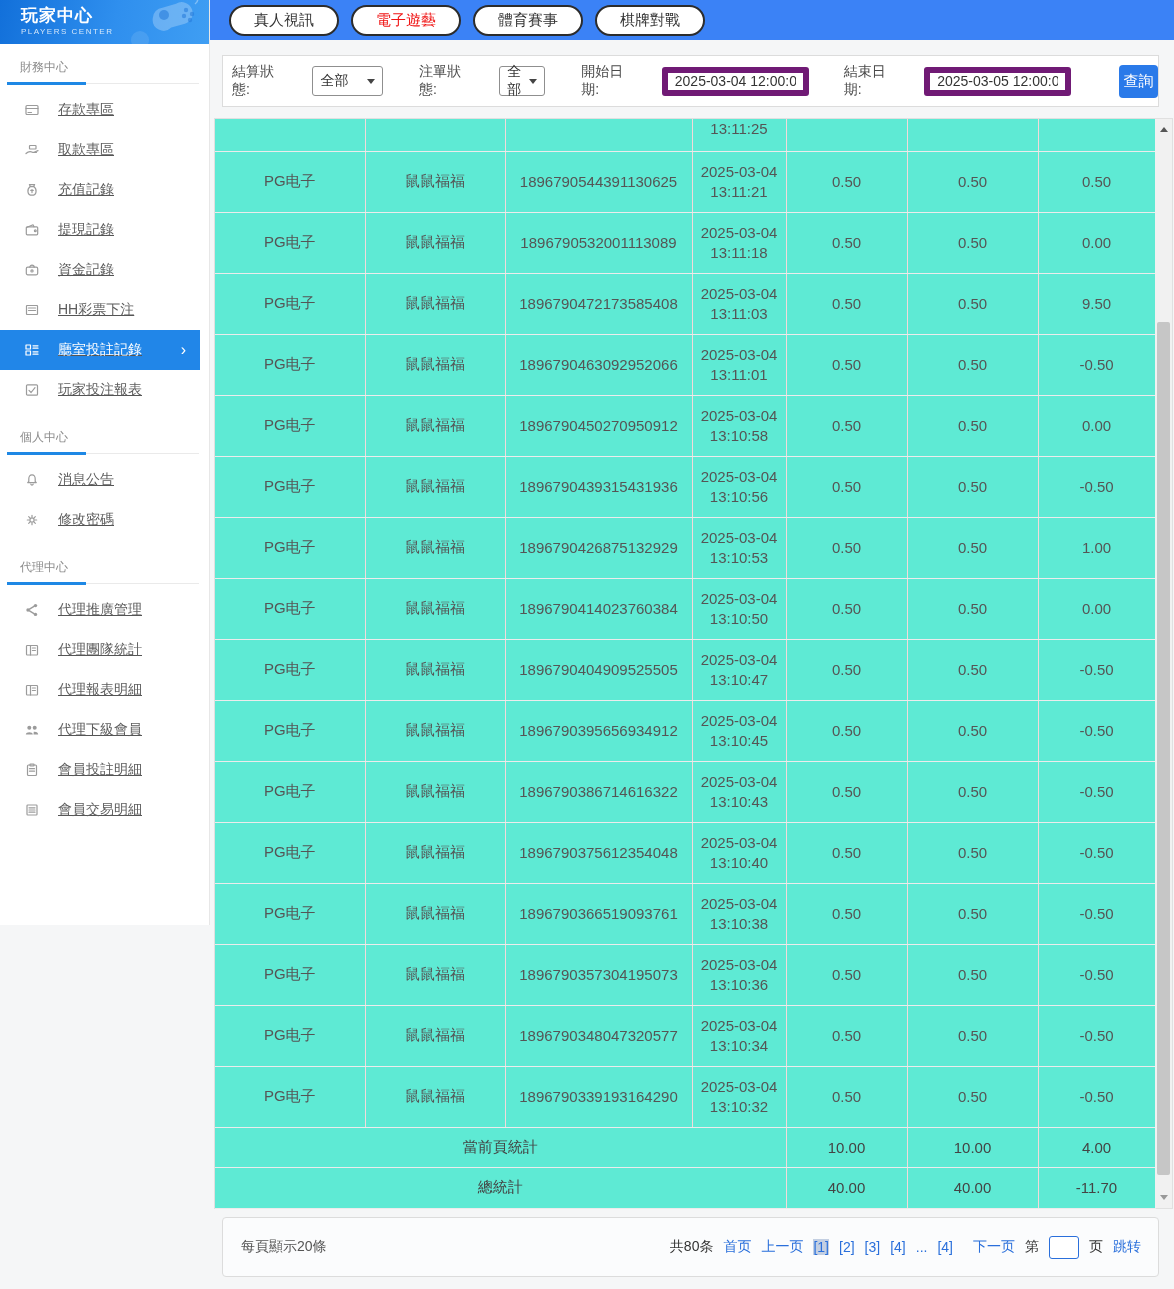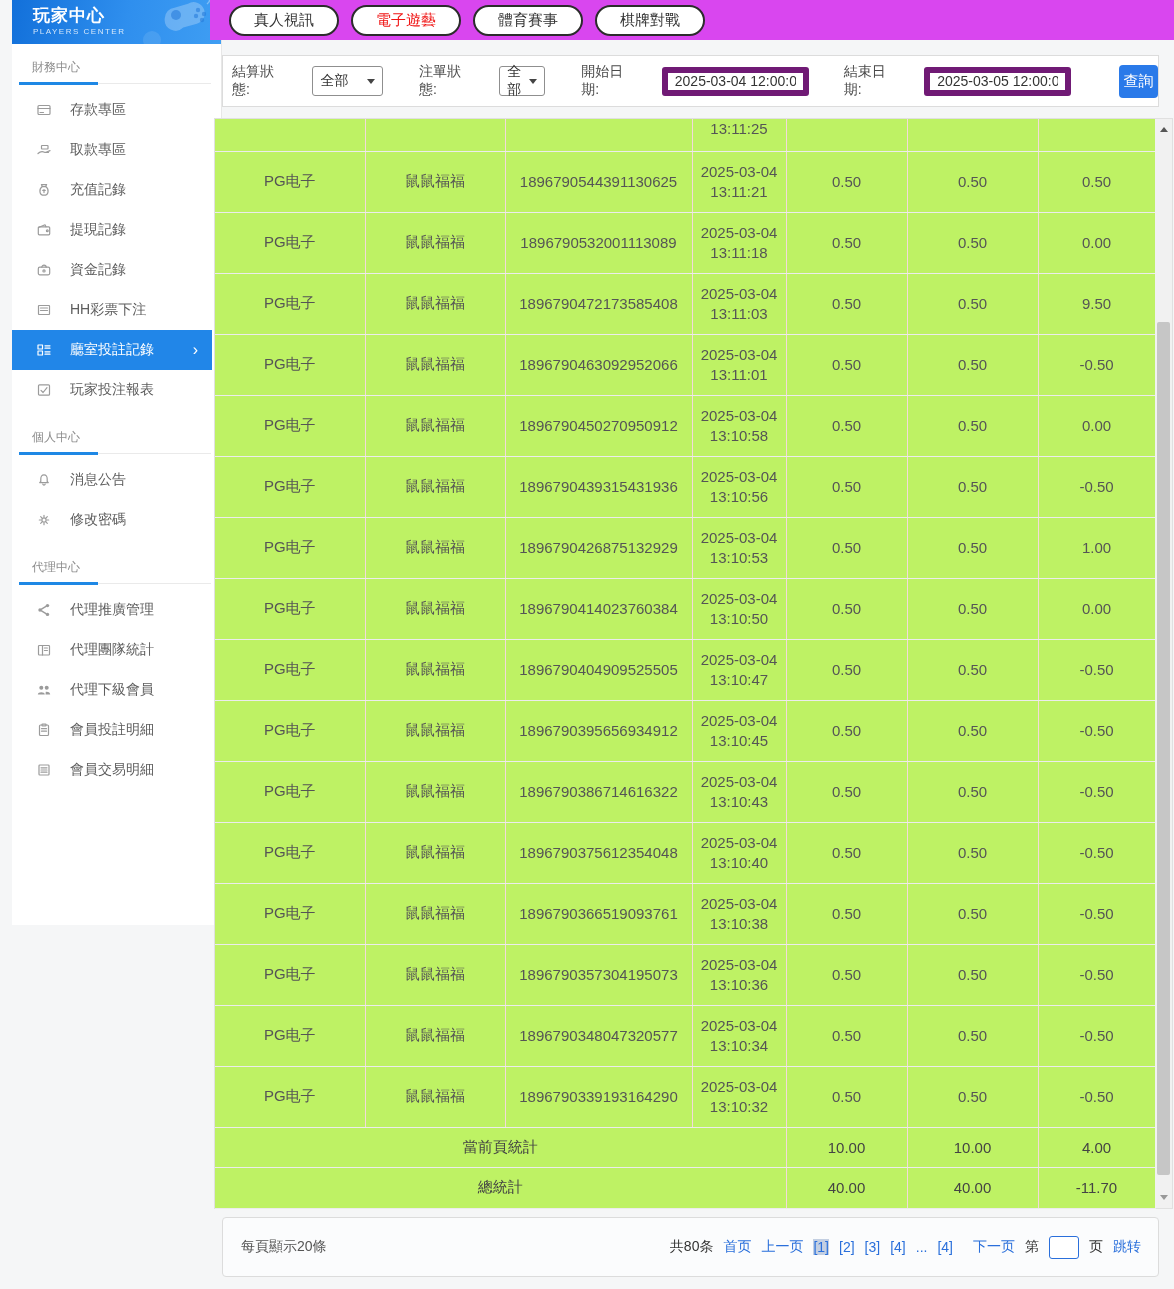--- a/index.html
+++ b/index.html
@@ -6,55 +6,55 @@
   html,body { width:1174px; height:1289px; }
   body {
     position:relative;
     background:#f5f6f7;
     font-family:"Liberation Sans", sans-serif;
     color:#555;
     overflow:hidden;
   }
   
   .sidebar {
-    position:absolute; left:12px; top:0; width:210px; height:925px;
+    position:absolute; left:0; top:0; width:210px; height:925px;
     background:#fff; border-right:1px solid #e7e7e7;
   }
   .side-header {
     position:relative; height:44px; overflow:hidden;
     background:linear-gradient(100deg,#1270da 0%,#2f8fee 55%,#3f9ef3 100%);
     padding:5px 0 0 21px;
   }
   .side-header .t { color:#fff; font-size:17px; font-weight:bold; letter-spacing:1px; line-height:22px; }
   .side-header .s { color:rgba(255,255,255,.8); font-size:8px; letter-spacing:1.5px; line-height:10px; }
   .side-header svg { position:absolute; right:2px; top:0; }
   .side-sec-head {
     position:relative; margin:0 10px 0 7px; padding:15px 0 7px 13px;
     border-bottom:1px solid #eaeaea;
     color:#8c8c8c; font-size:12px;
   }
   .side-sec-head::after {
     content:""; position:absolute; left:0; bottom:-2px; width:79px; height:3px; background:#1e88e5;
   }
-  .side-items { padding-top:6px; padding-bottom:4px; }
+  .side-items { padding-top:6px; padding-bottom:4px;text-decoration:underline; }
   .side-item {
     position:relative; height:40px; width:200px;
     display:flex; align-items:center; padding-left:24px;
     font-size:14px; color:#5d5d5d; cursor:pointer;
   }
   .side-item .ico { width:16px; height:16px; color:#9b9b9b; margin-right:18px; display:inline-flex; }
   .side-item.active { background:#2186e8; color:#fff; }
   .side-item.active .ico { color:#fff; }
   .side-item .chev {
     position:absolute; right:14px; top:50%; transform:translateY(-50%);
     color:#fff; font-size:16px; line-height:1;
   }
   
   .main { position:absolute; left:210px; top:0; width:964px; }
-  .tabbar { height:40px; background:#d946ef; display:flex; align-items:center; gap:12px; padding-left:19px; }
+  .tabbar { height:40px; background:#3b82f6; display:flex; align-items:center; gap:12px; padding-left:19px; }
   .pill {
     height:31px; padding:0 23px; background:#fff;
     border:2px solid #2c2c2c; border-radius:16px;
     font-size:15px; color:#333; display:flex; align-items:center; cursor:pointer;
     font-family:"Liberation Sans", sans-serif;
   }
   .pill.active { color:#f01212; }
   .filterbar {
     margin:15px 0 0 12px; width:937px; height:52px;
     background:#fff; border:1px solid #dcdcdc;
@@ -76,21 +76,21 @@
     font-family:"Liberation Sans", sans-serif;
   }
   .btn-query {
     width:47px; height:33px; margin-left:13px;
     background:#2a7ae9; color:#fff; border:none; border-radius:4px;
     font-size:15px; cursor:pointer; font-family:"Liberation Sans", sans-serif;
   }
   
   .table-wrap {
     position:relative; margin:11px 0 0 4px; width:959px; height:1091px;
-    background:#bef264; border:1px solid #e0e0e0;
+    background:#5eead4; border:1px solid #e0e0e0;
   }
   table.bets { border-collapse:collapse; table-layout:fixed; width:940px; }
   table.bets td {
     text-align:center; vertical-align:middle;
     font-size:15px; color:#555;
     border-right:1px solid #f3dada; border-bottom:1px solid #ececec;
     overflow:hidden; white-space:nowrap;
   }
   table.bets tr.r { height:61px; }
   table.bets tr.partial { height:32px; }
@@ -299,20 +299,33 @@
             <svg viewBox="0 0 16 16" width="16" height="16">
               <g fill="none" stroke="currentColor" stroke-width="1.2" stroke-linecap="round" stroke-linejoin="round">
                 <rect x="2.5" y="3.5" width="11" height="9.5" rx="0.8"></rect>
                 <line x1="6.5" y1="3.5" x2="6.5" y2="13"></line>
                 <line x1="8.4" y1="6" x2="11.4" y2="6"></line>
                 <line x1="8.4" y1="8.5" x2="11.4" y2="8.5"></line>
               </g>
             </svg>
           </span>
           <span>代理團隊統計</span>
+        </div>
+        <div class="side-item">
+          <span class="ico">
+            <svg viewBox="0 0 16 16" width="16" height="16">
+              <g fill="none" stroke="currentColor" stroke-width="1.2" stroke-linecap="round" stroke-linejoin="round">
+                <rect x="2.5" y="3.5" width="11" height="9.5" rx="0.8"></rect>
+                <line x1="6.5" y1="3.5" x2="6.5" y2="13"></line>
+                <line x1="8.4" y1="6" x2="11.4" y2="6"></line>
+                <line x1="8.4" y1="8.5" x2="11.4" y2="8.5"></line>
+              </g>
+            </svg>
+          </span>
+          <span>代理報表明細</span>
         </div>
         <div class="side-item">
           <span class="ico">
             <svg viewBox="0 0 16 16" width="16" height="16">
               <g fill="none" stroke="currentColor" stroke-width="1.2" stroke-linecap="round" stroke-linejoin="round">
                 <circle cx="5.3" cy="5.8" r="2" fill="currentColor" stroke="none"></circle>
                 <circle cx="10.7" cy="5.8" r="2" fill="currentColor" stroke="none"></circle>
                 <path d="M1.8 12.5 C1.8 9.6 8.8 9.6 8.8 12.5 Z" fill="currentColor" stroke="none"></path>
                 <path d="M9.8 9.8 C12.5 9.5 14.2 10.9 14.2 12.5 L9.5 12.5 Z" fill="currentColor" stroke="none"></path>
               </g>

